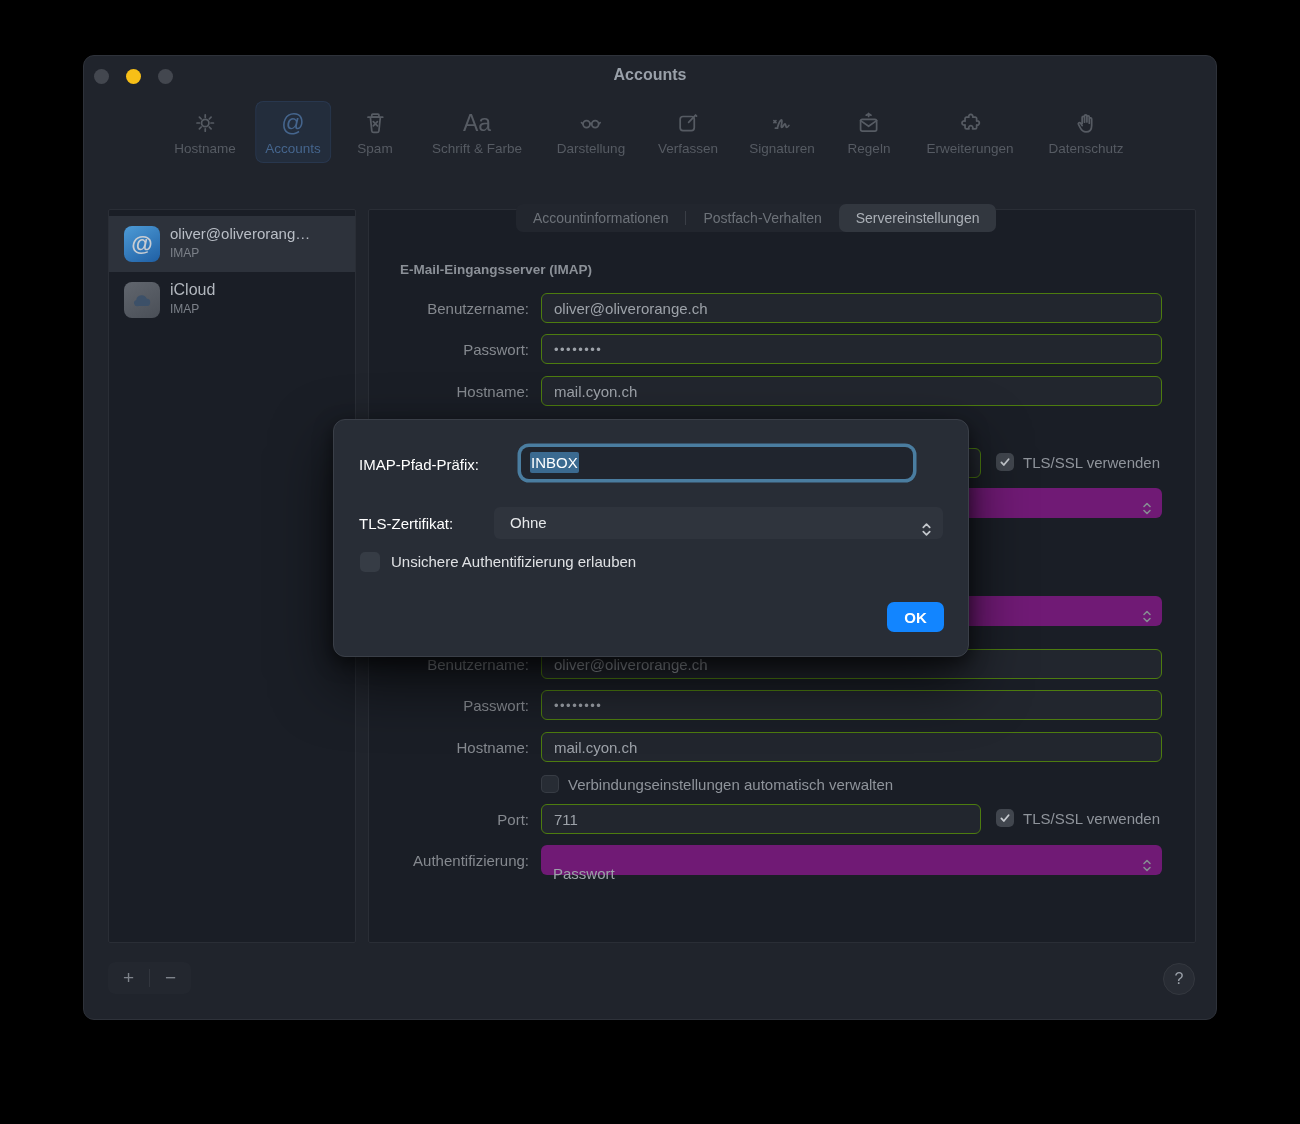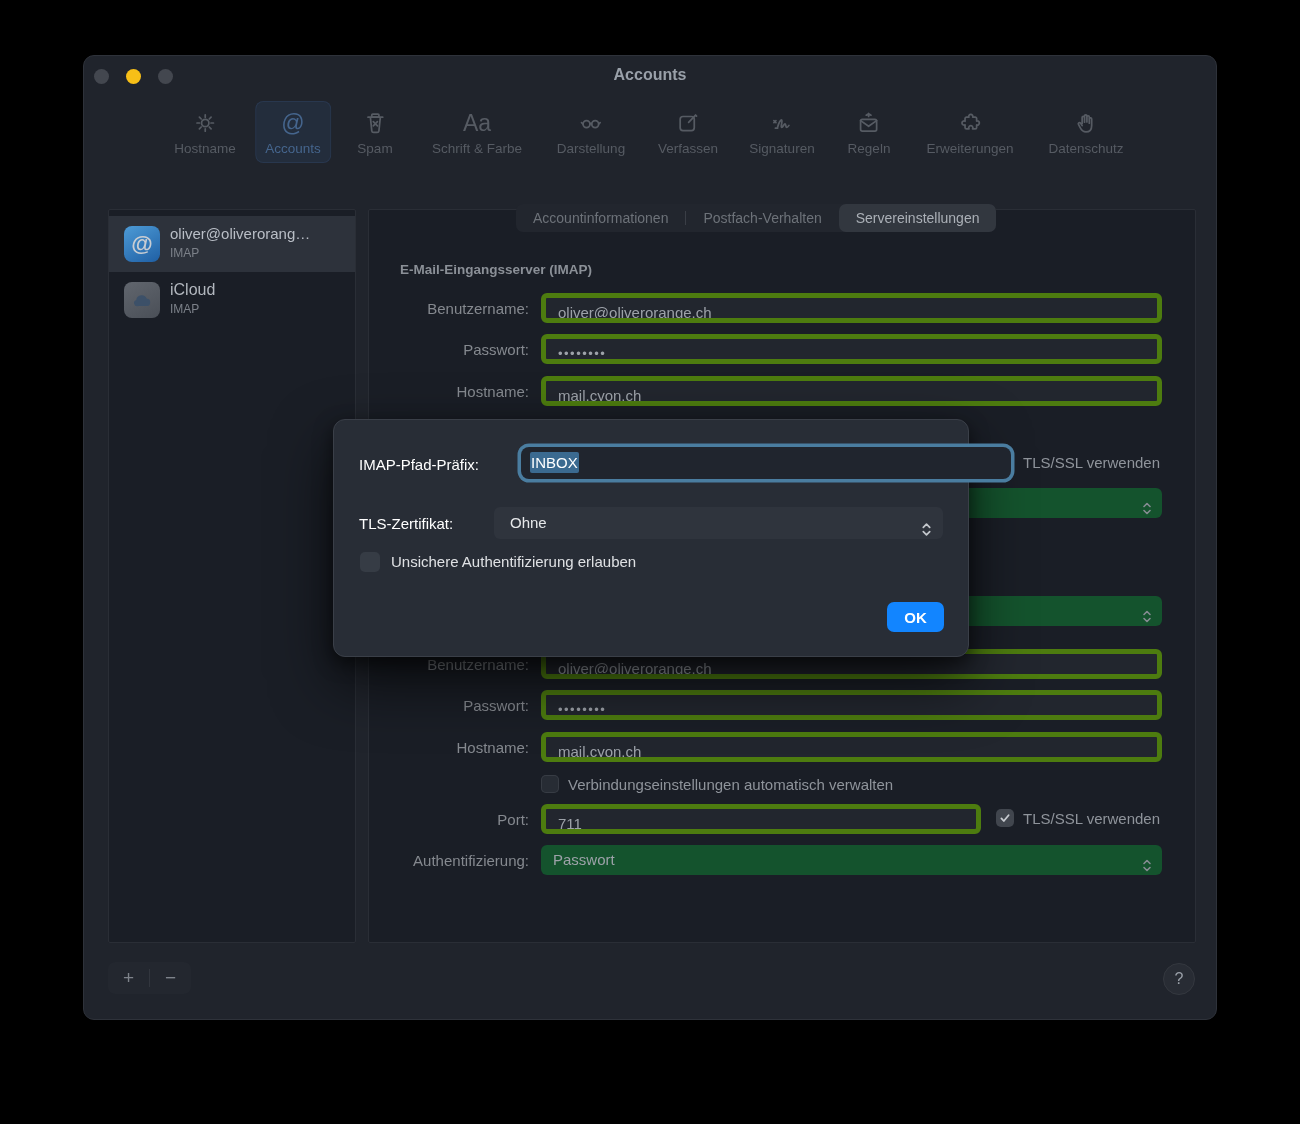--- a/index.html
+++ b/index.html
@@ -35,46 +35,46 @@
   .tabs{position:absolute;left:432px;top:148px;height:28px;display:flex;align-items:center;
         background:#22262e;border-radius:7px;}
   .tab{font-size:14px;color:#6d7279;padding:0 17px;line-height:28px;white-space:nowrap;border-radius:7px;}
   .tab.sel{background:#32373f;color:#abb0b7;}
   .tabdiv{width:1px;height:14px;background:#3a3e46;}
   
   .heading{position:absolute;left:316px;font-size:13.5px;font-weight:bold;color:#8b9097;}
   .frow{position:absolute;left:300px;height:30px;display:flex;align-items:center;}
   .flabel{width:145px;text-align:right;font-size:15px;color:#85898f;flex:none;}
   .field{margin-left:12px;height:30px;line-height:30px;border-radius:6px;background:#22262e;
-         border:5px solid #4d7c0f;box-sizing:border-box;font-size:15px;color:#9da2a9;
+         border:1px solid #4d7c0f;box-sizing:border-box;font-size:15px;color:#9da2a9;
          padding:0 12px;white-space:nowrap;overflow:hidden;}
   .field.dots{letter-spacing:1.5px;font-size:13px;}
-  .select{margin-left:12px;height:30px;line-height:30px;border-radius:6px;background:#14532d;
-          box-sizing:border-box;font-size:15px;color:#9da2a9;padding:0 12px;position:relative;}
+  .select{margin-left:12px;height:30px;line-height:30px;border-radius:6px;background:#701a75;
+          box-sizing:border-box;font-size:15px;color:#9da2a9;padding:14px 12px;position:relative;}
   .select .chev{position:absolute;right:9px;top:8px;}
   .chev svg{stroke:#868b92;fill:none;stroke-width:1.6;stroke-linecap:round;stroke-linejoin:round;}
   .cbx{width:18px;height:18px;border-radius:5px;background:#272c34;box-shadow:0 0 0 1px #373c44 inset;
        flex:none;display:flex;align-items:center;justify-content:center;}
   .cbx.on{background:#41464e;box-shadow:none;}
   .cbx svg{stroke:#c6cacf;fill:none;stroke-width:1.8;stroke-linecap:round;stroke-linejoin:round;}
   .cbrow{position:absolute;display:flex;align-items:center;gap:9px;font-size:15px;color:#8f949b;text-align:center;}
   
   .plusminus{position:absolute;left:24px;top:906px;width:83px;height:32px;background:#23272f;
              border-radius:7px;display:flex;}
   .pmbtn{flex:1;display:flex;align-items:center;justify-content:center;font-size:19px;color:#7e838b;}
   .pmdiv{width:1px;background:#32363e;margin:7px 0;}
   .helpbtn{position:absolute;left:1079px;top:907px;width:32px;height:32px;border-radius:50%;
            background:#282c34;border:1px solid #34383f;box-sizing:border-box;color:#9aa0a8;
            font-size:16px;display:flex;align-items:center;justify-content:center;}
   
   .dialog{position:absolute;left:249px;top:363px;width:636px;height:238px;background:#282d36;
           border:1px solid #3a3f48;border-radius:12px;box-sizing:border-box;
           box-shadow:0 25px 60px rgba(0,0,0,0.65),0 6px 18px rgba(0,0,0,0.5);}
   .dlabel{position:absolute;font-size:15px;color:#ffffff;white-space:nowrap;}
-  .dfield{position:absolute;left:187px;top:27px;width:490px;height:32px;border-radius:8px;
+  .dfield{position:absolute;left:187px;top:27px;width:392px;height:32px;border-radius:8px;
           background:#20252e;box-shadow:0 0 0 3.5px #4a7da0;box-sizing:border-box;
           line-height:32px;font-size:15px;color:#fff;padding:0 9px;}
   .dfield .selected-text{background:#3b6a90;border-radius:2px;padding:2px 1px;}
   .dselect{position:absolute;left:160px;top:87px;width:449px;height:32px;border-radius:6px;
            background:#2f343d;box-sizing:border-box;line-height:32px;font-size:15px;color:#e6e8ea;
            padding:0 16px;}
   .dselect .chev{position:absolute;right:10px;top:9px;}
   .dselect .chev svg{stroke:#c3c7cc;}
   .dcbx{position:absolute;left:26px;top:132px;width:20px;height:20px;border-radius:5px;background:#363c45;}
   .dcbx-label{position:absolute;left:57px;top:133px;font-size:15px;color:#dfe1e4;white-space:nowrap;}

